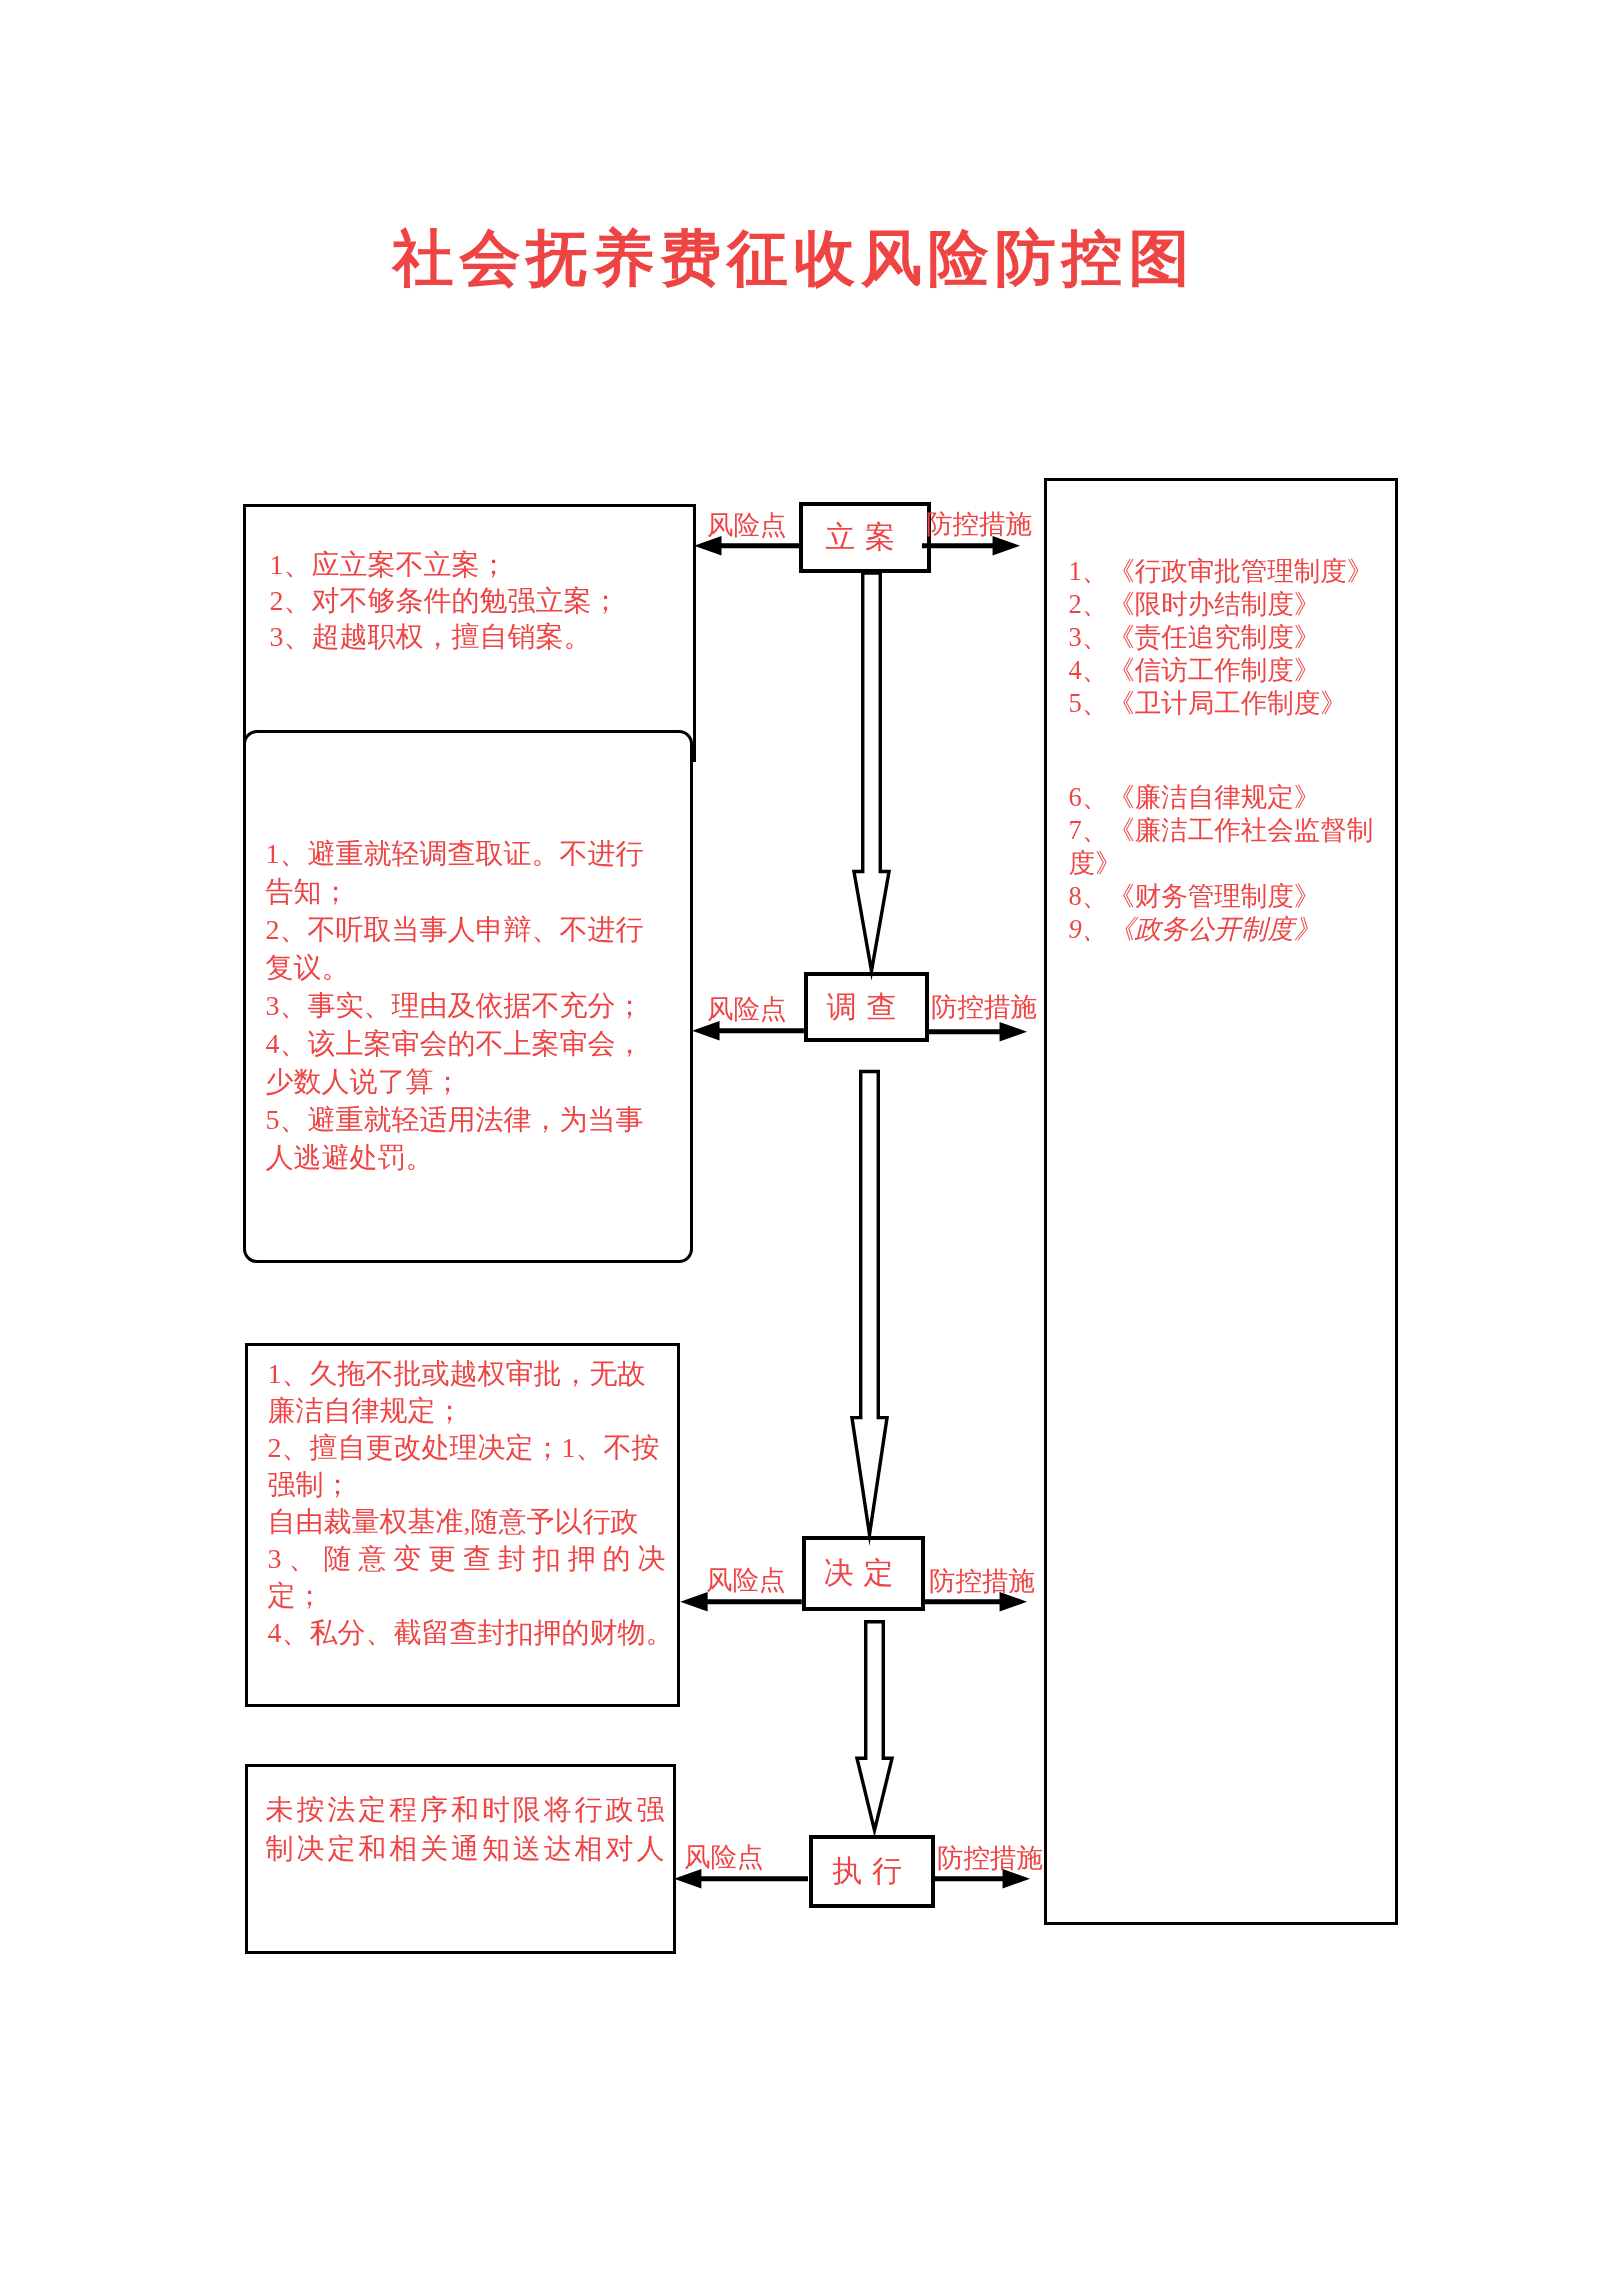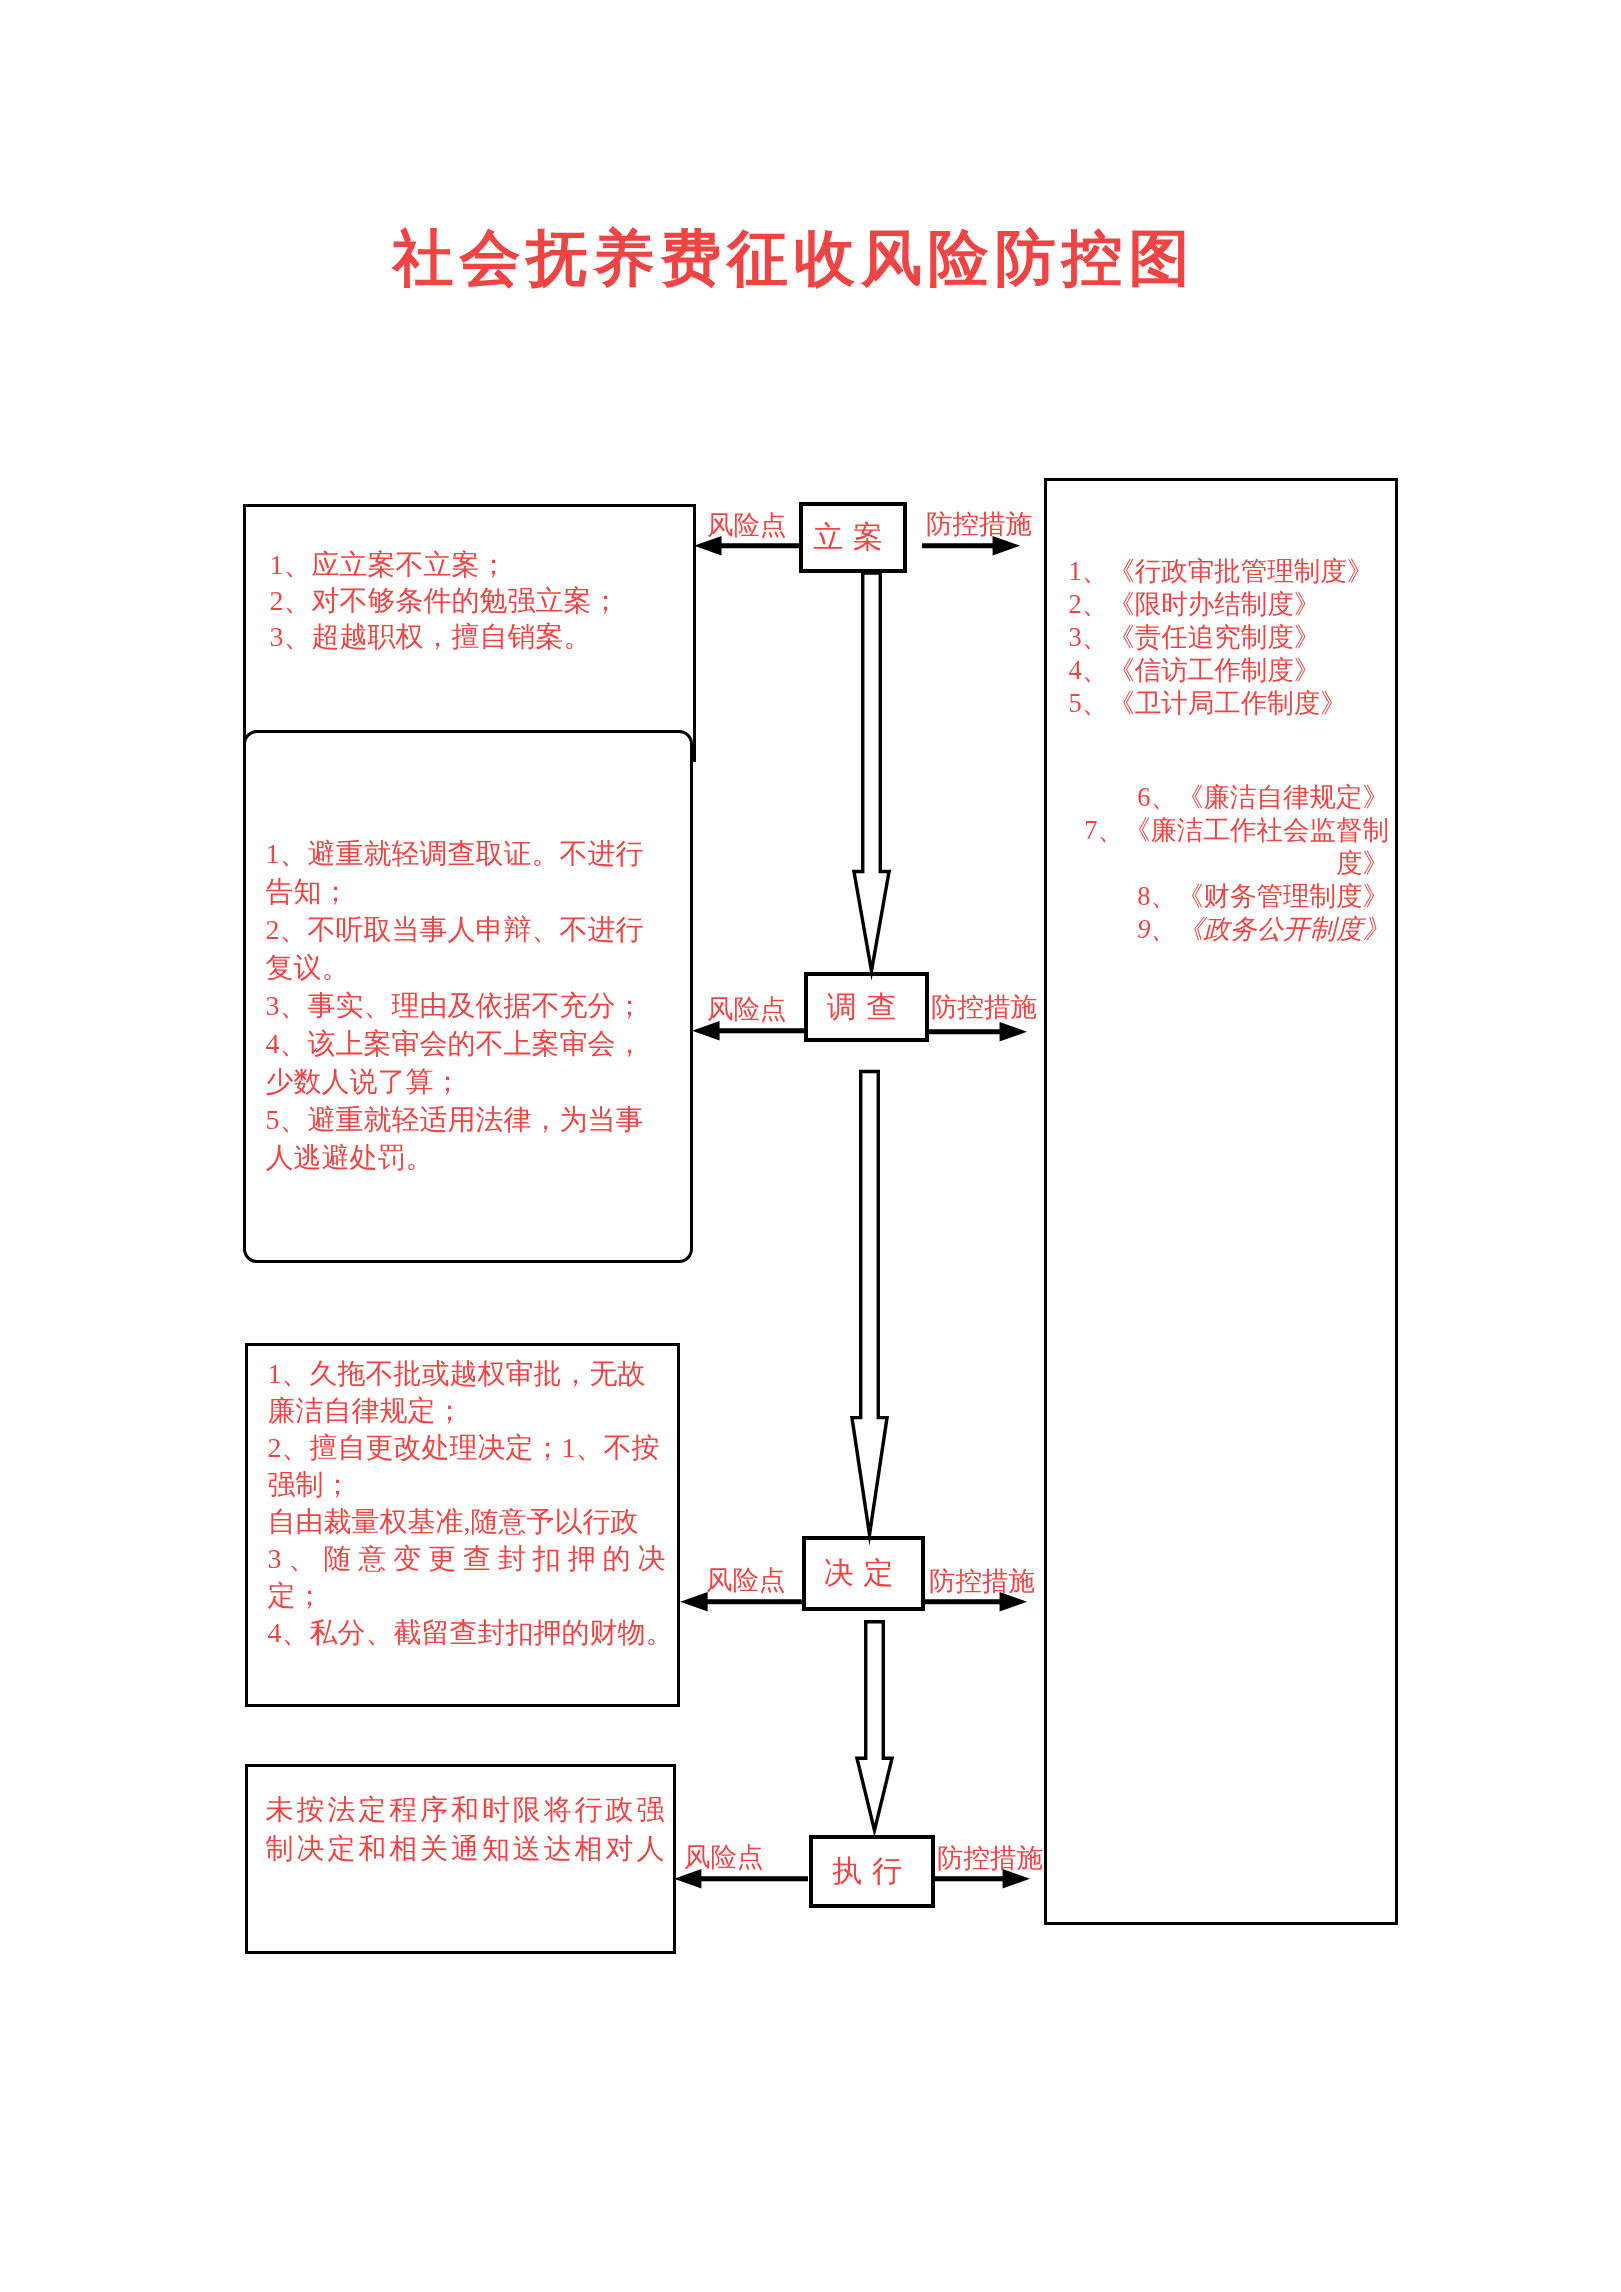--- a/index.html
+++ b/index.html
@@ -30,37 +30,37 @@
   .box2{left:243px;top:730px;width:450px;height:533px;padding:102px 7.8px 0 19.6px;line-height:38px;border-radius:14px;}
   .box3{left:245px;top:1343px;width:435px;height:364px;padding:8.8px 5.9px 0 19.6px;line-height:37px;}
   .box4{left:245px;top:1764px;width:431px;height:190px;padding:22.5px 7.8px 0 17.6px;line-height:39px;letter-spacing:2.9px;}
   .spread{letter-spacing:6.9px;}
   .stagebox{
     position:absolute;
     border:4.9px solid #000;background:#fff;box-sizing:border-box;
     display:flex;align-items:center;justify-content:center;
     font-size:30px;letter-spacing:9.8px;
   }
-  .stage1{left:799px;top:502px;width:108px;height:71px;}
+  .stage1{left:799px;top:502px;width:132px;height:71px;}
   .stage2{left:804px;top:972px;width:125px;height:70px;}
   .stage3{left:802px;top:1536px;width:123px;height:75px;}
   .stage4{left:809px;top:1835px;width:126px;height:73px;}
   .alabel{
     position:absolute;font-size:26.5px;white-space:nowrap;
   }
   .harrow{position:absolute;}
   .varrow{position:absolute;}
   .measures{
     position:absolute;left:1044px;top:478px;width:354px;height:1447px;
     border:3.9px solid #000;background:#fff;box-sizing:border-box;
     font-size:26.5px;line-height:33px;
   }
   .mgroup{position:absolute;left:21.6px;right:5.9px;}
   .mg1{top:74px;}
-  .mg2{top:300px;text-align:right;}
+  .mg2{top:300px;}
   .mgroup .ln{white-space:nowrap;}
   .italic{font-style:italic;}
   svg{display:block;}
 </style>
 </head>
 <body>
 
 <div class="page">
 
   <div class="title">社会抚养费征收风险防控图</div>

